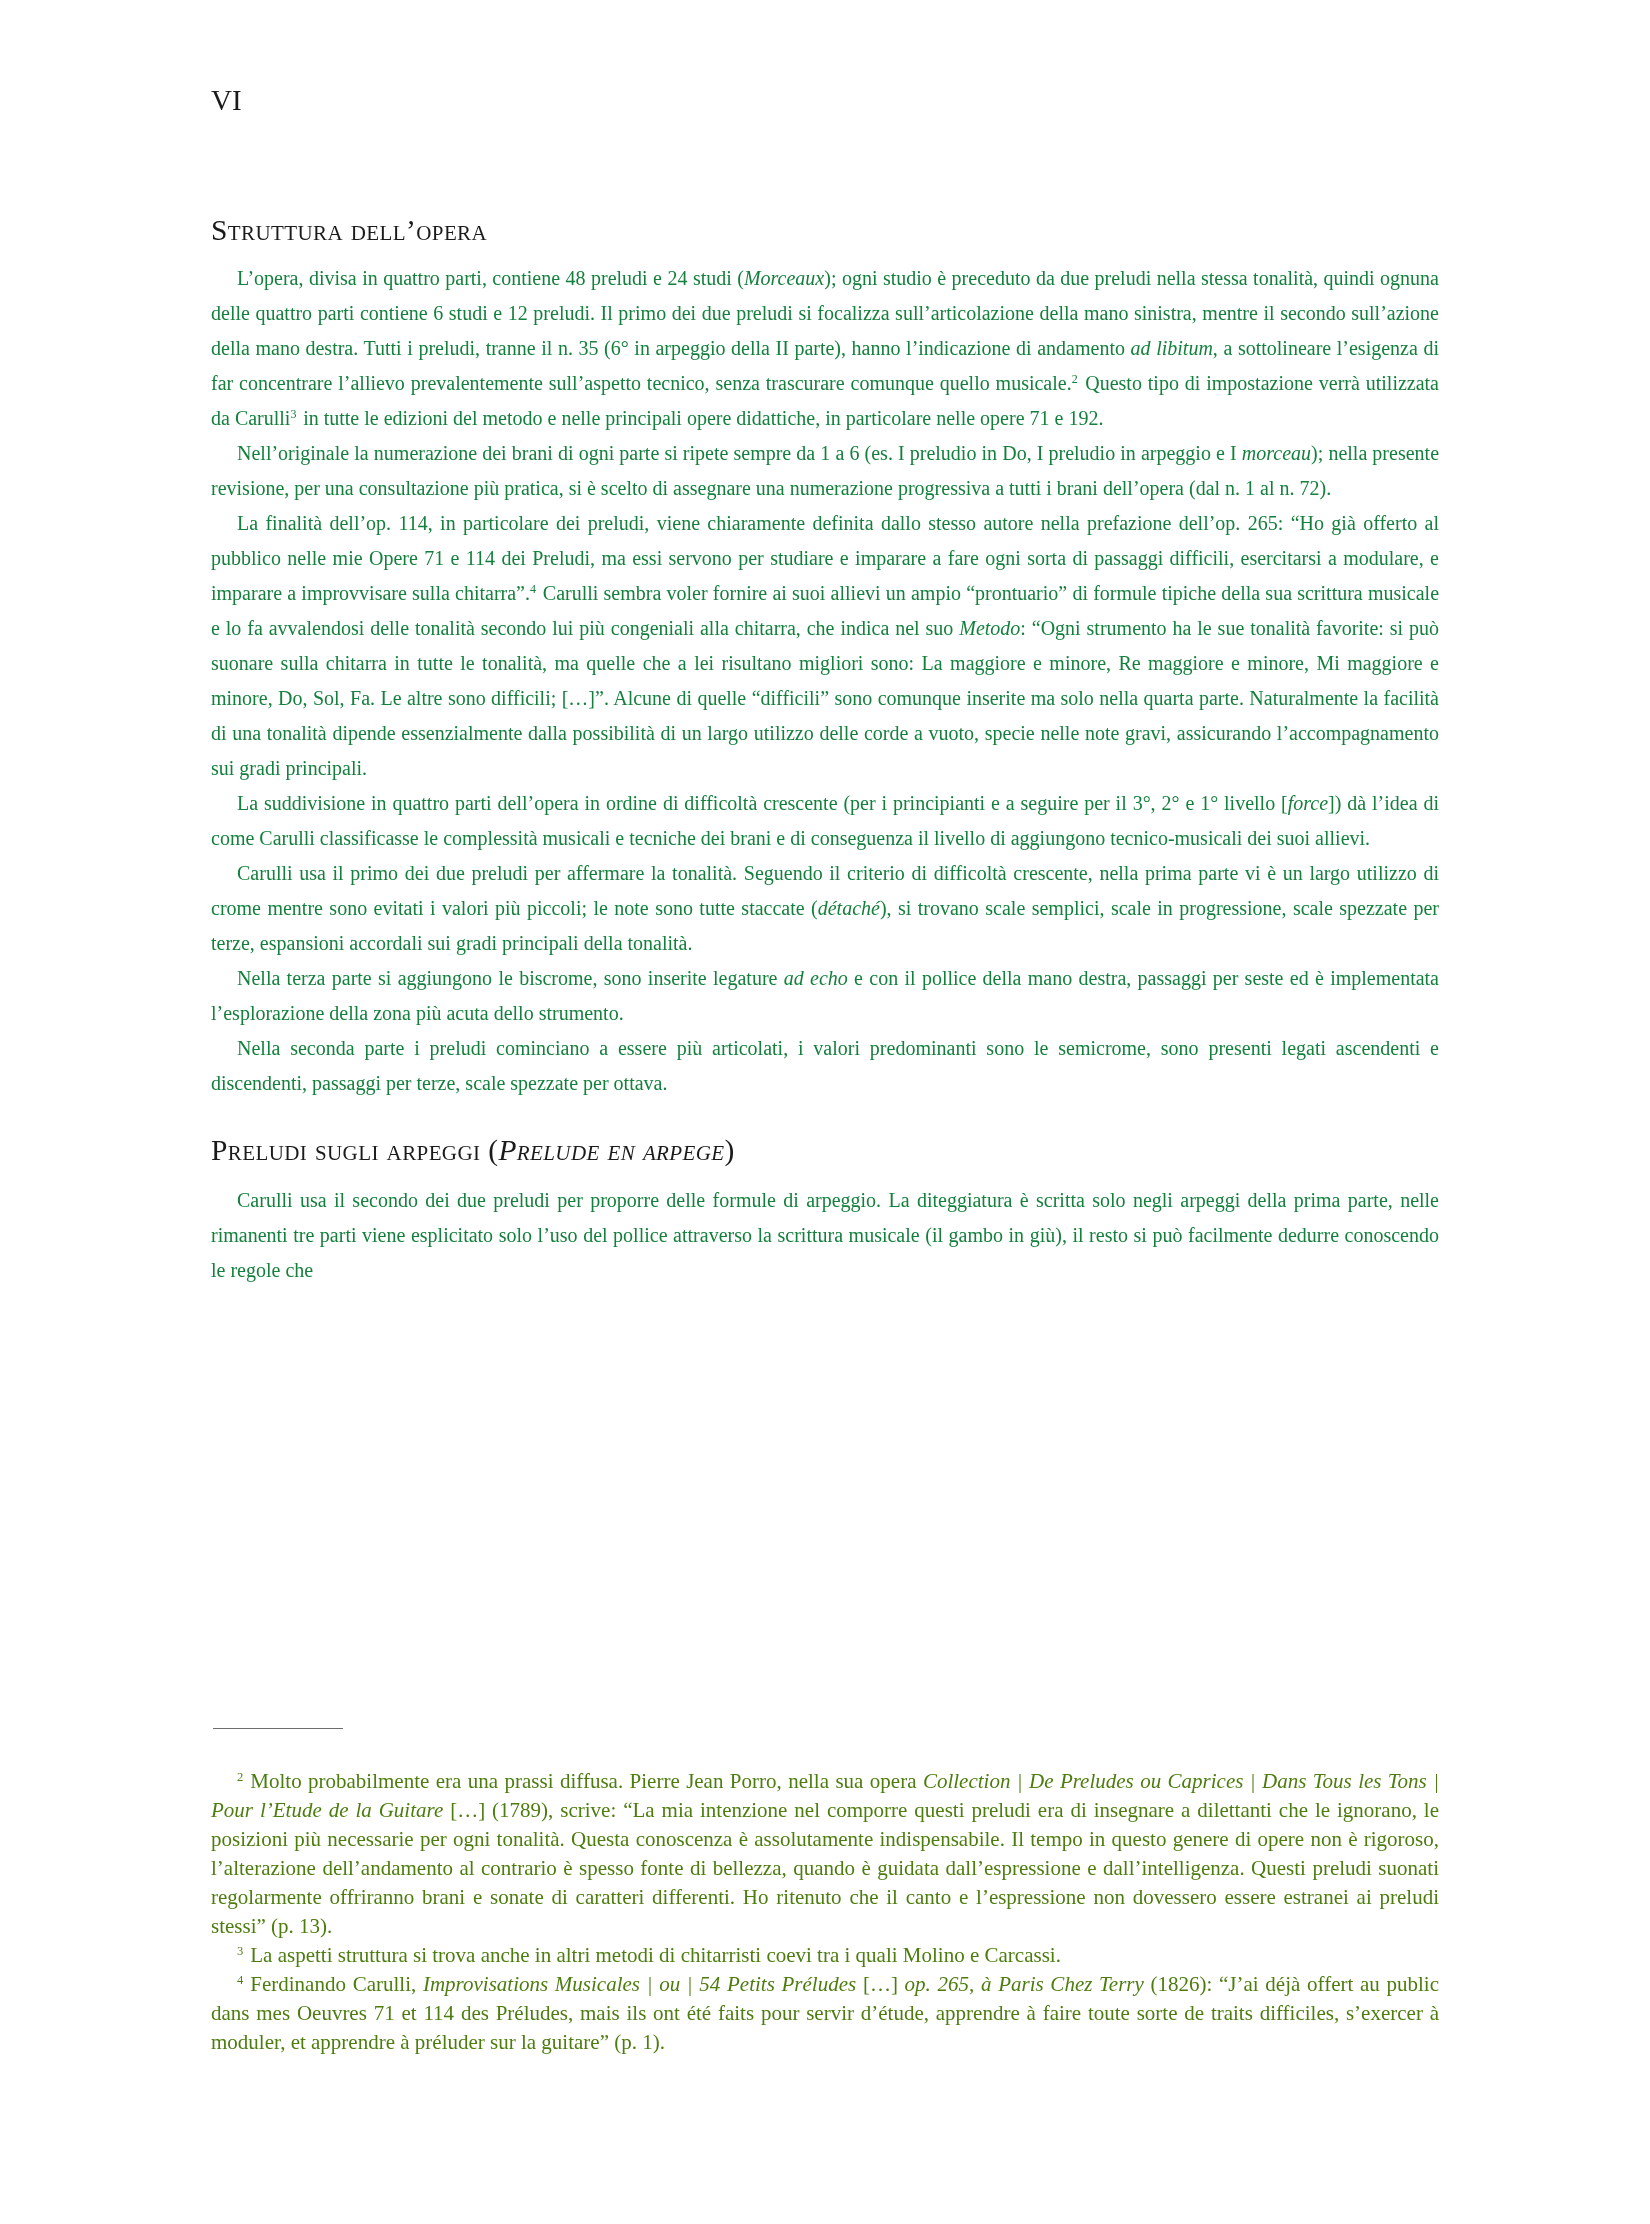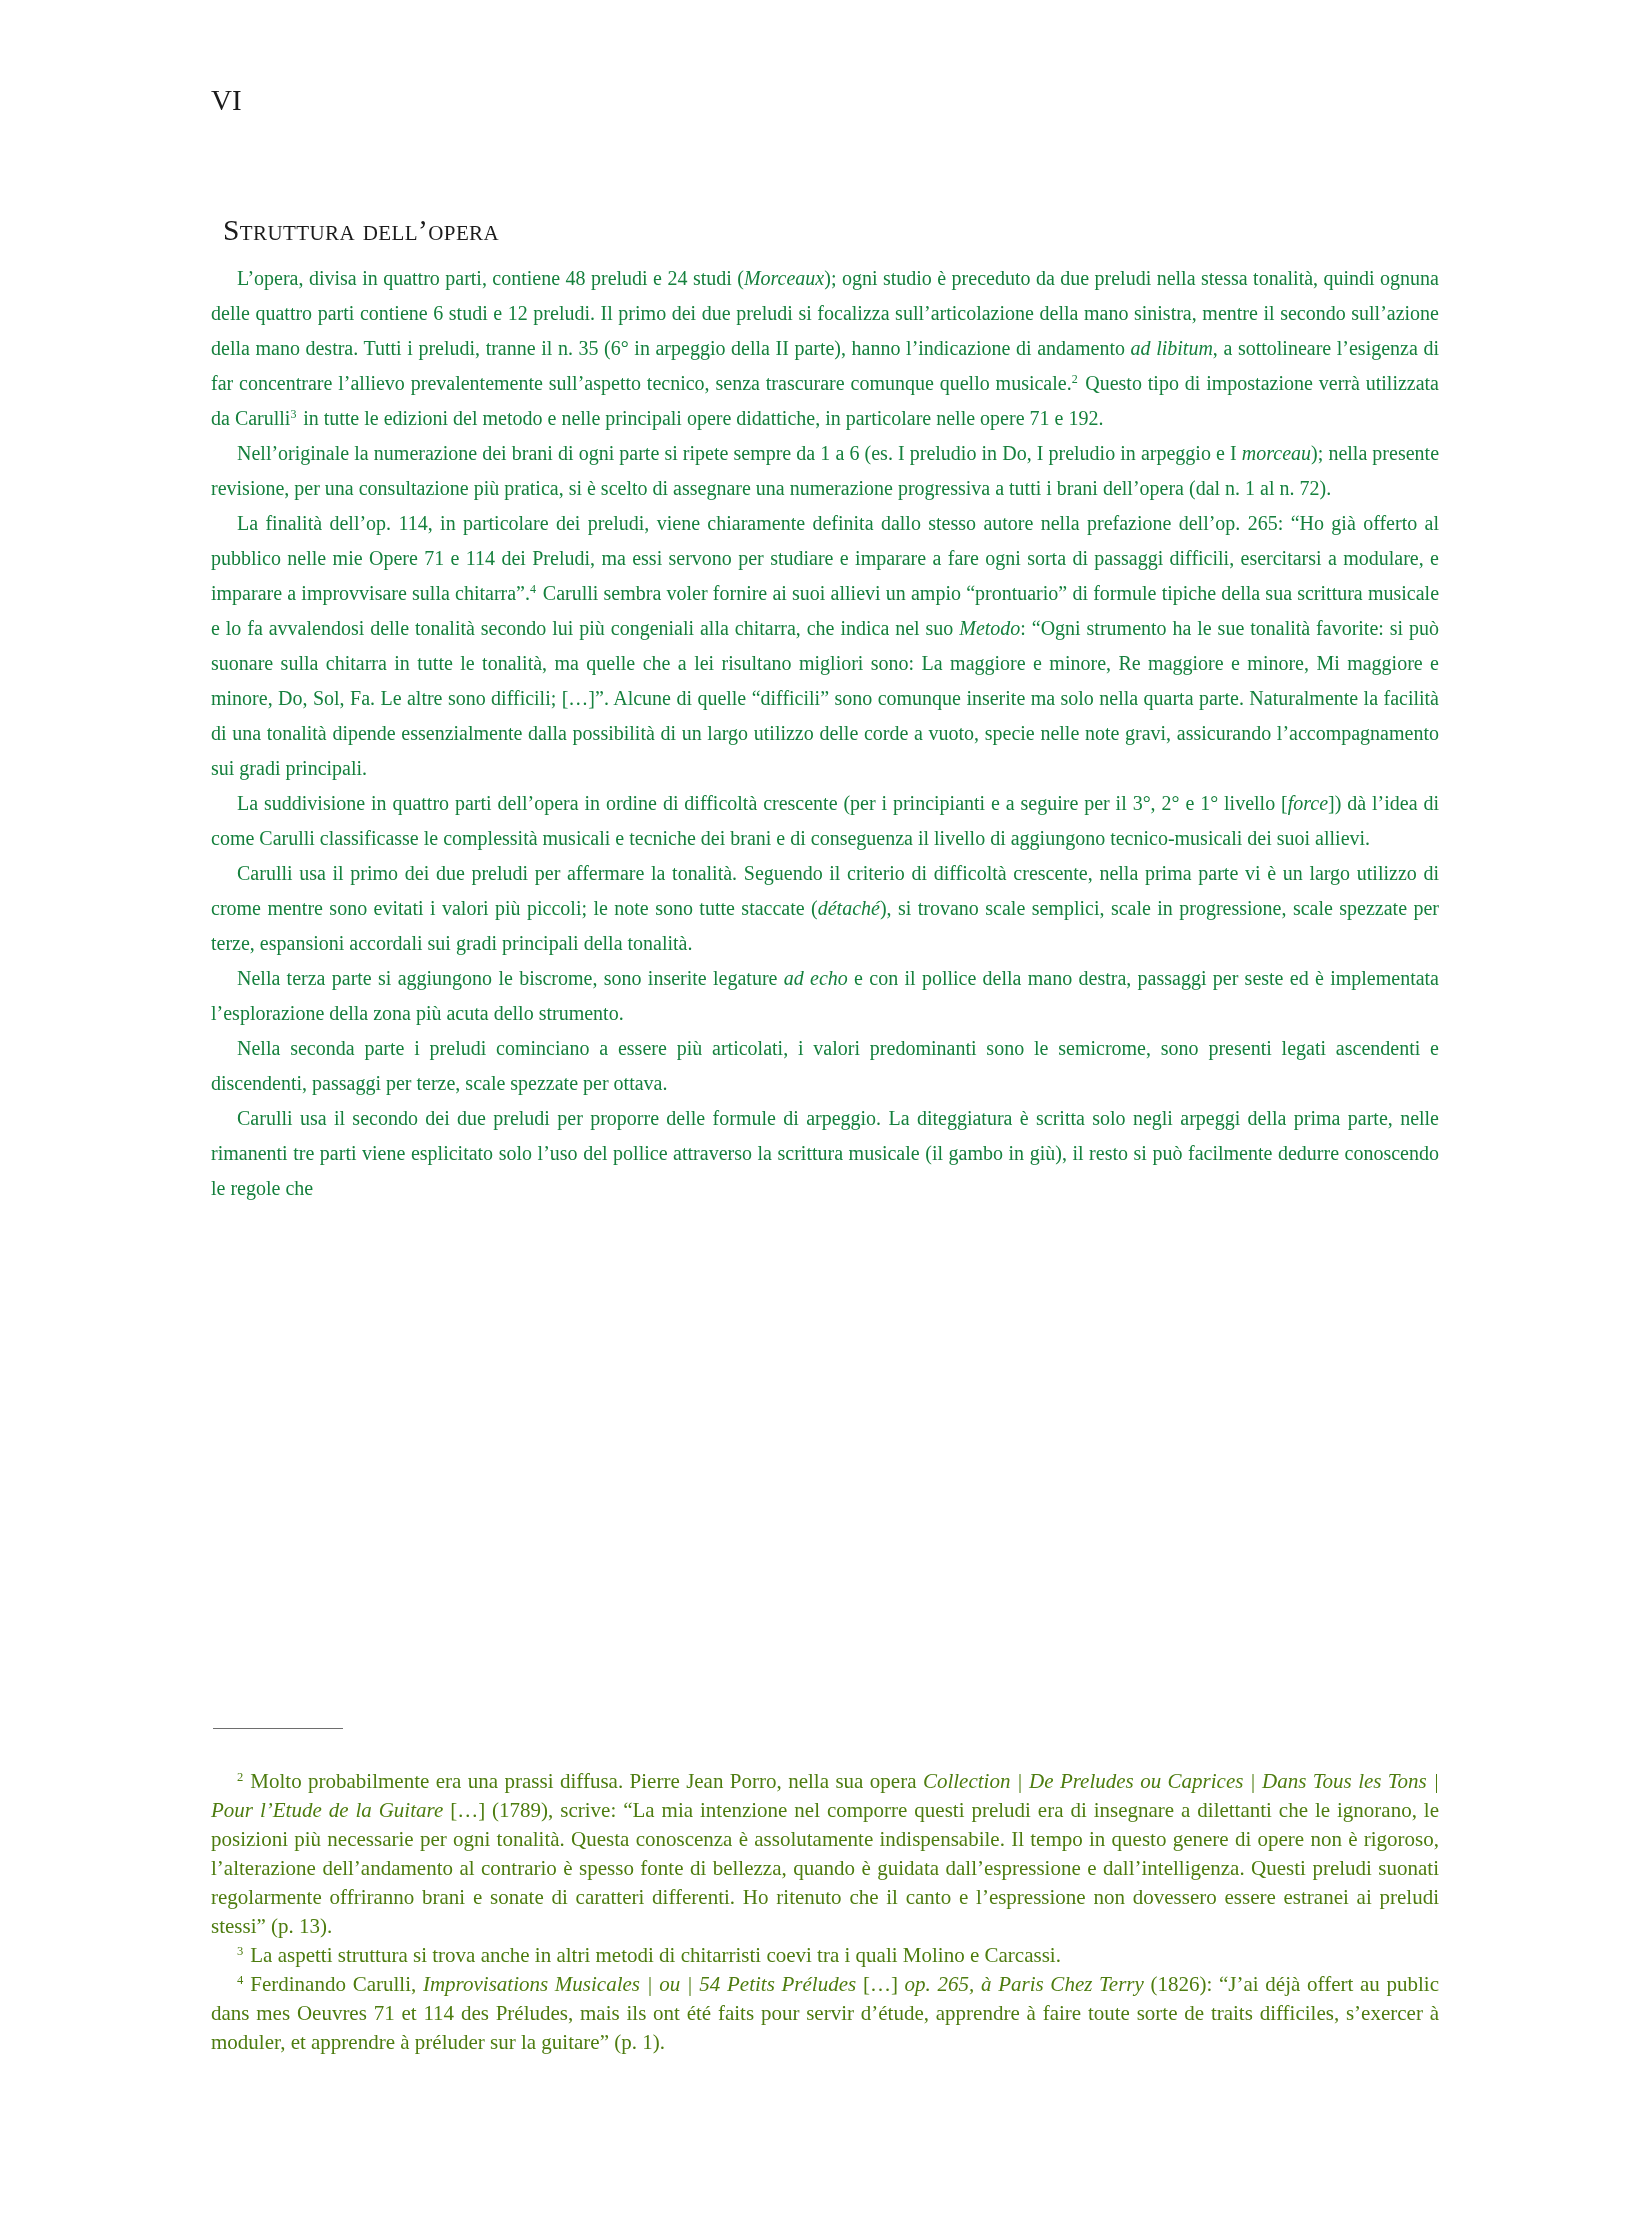--- a/index.html
+++ b/index.html
@@ -12,21 +12,21 @@
   .page{position:relative;width:1650px;height:2225px;background:#ffffff;overflow:hidden;padding-left:21px;}
   .content{position:absolute;left:211px;top:0;width:1228px;}
   .pagenum{
     position:absolute;top:83px;left:0;
     font-size:29px;line-height:35px;color:#1b1b1b;
   }
   h2.shead{
     font-weight:normal;font-size:29.5px;line-height:38px;color:#1b1b1b;
     margin:0;letter-spacing:0.4px;
   }
-  h2.first{margin-top:211px;margin-bottom:12px;margin-left:12px;}
+  h2.first{margin-top:211px;margin-bottom:12px;}
   h2.mid{margin-top:29.5px;margin-bottom:14px;}
   p.body{
     margin:0;font-size:20px;line-height:35px;
     text-align:justify;text-indent:26px;
     hyphens:auto;-webkit-hyphens:auto;
     color:#15803d;
   }
   .fnblock{position:absolute;top:1728px;left:0;width:1228px;}
   .fnrule{width:130px;height:0;border-top:1.7px solid #6e6e6e;margin:0 0 38px 1.7px;}
   p.fn{
@@ -57,20 +57,21 @@
     <p class="body"><span>L’opera, divisa in quattro parti, contiene 48 preludi e 24 studi (</span><span class="it">Morceaux</span><span>); ogni studio è preceduto da due preludi nella stessa tonalità, quindi ognuna delle quattro parti contiene 6 studi e 12 preludi. Il primo dei due preludi si focalizza sull’articolazione della mano sinistra, mentre il secondo sull’azione della mano destra. Tutti i preludi, tranne il n. 35 (6° in arpeggio della II parte), hanno l’indicazione di andamento </span><span class="it">ad libitum</span><span>, a sottolineare l’esigenza di far concentrare l’allievo prevalentemente sull’aspetto tecnico, senza trascurare comunque quello musicale.</span><sup>2</sup><span> Questo tipo di impostazione verrà utilizzata da Carulli</span><sup>3</sup><span> in tutte le edizioni del metodo e nelle principali opere didattiche, in particolare nelle opere 71 e 192.</span></p>
     <p class="body"><span>Nell’originale la numerazione dei brani di ogni parte si ripete sempre da 1 a 6 (es. I preludio in Do, I preludio in arpeggio e I </span><span class="it">morceau</span><span>); nella presente revisione, per una consultazione più pratica, si è scelto di assegnare una numerazione progressiva a tutti i brani dell’opera (dal n. 1 al n. 72).</span></p>
     <p class="body"><span>La finalità dell’op. 114, in particolare dei preludi, viene chiaramente definita dallo stesso autore nella prefazione dell’op. 265: “Ho già offerto al pubblico nelle mie Opere 71 e 114 dei Preludi, ma essi servono per studiare e imparare a fare ogni sorta di passaggi difficili, esercitarsi a modulare, e imparare a improvvisare sulla chitarra”.</span><sup>4</sup><span> Carulli sembra voler fornire ai suoi allievi un ampio “prontuario” di formule tipiche della sua scrittura musicale e lo fa avvalendosi delle tonalità secondo lui più congeniali alla chitarra, che indica nel suo </span><span class="it">Metodo</span><span>: “Ogni strumento ha le sue tonalità favorite: si può suonare sulla chitarra in tutte le tonalità, ma quelle che a lei risultano migliori sono: La maggiore e minore, Re maggiore e minore, Mi maggiore e minore, Do, Sol, Fa. Le altre sono difficili; […]”. Alcune di quelle “difficili” sono comunque inserite ma solo nella quarta parte. Naturalmente la facilità di una tonalità dipende essenzialmente dalla possibilità di un largo utilizzo delle corde a vuoto, specie nelle note gravi, assicurando l’accompagnamento sui gradi principali.</span></p>
     <p class="body"><span>La suddivisione in quattro parti dell’opera in ordine di difficoltà crescente (per i principianti e a seguire per il 3°, 2° e 1° livello [</span><span class="it">force</span><span>]) dà l’idea di come Carulli classificasse le complessità musicali e tecniche dei brani e di conseguenza il livello di aggiungono tecnico-musicali dei suoi allievi.</span></p>
 
 
     <p class="body"><span>Carulli usa il primo dei due preludi per affermare la tonalità. Seguendo il criterio di difficoltà crescente, nella prima parte vi è un largo utilizzo di crome mentre sono evitati i valori più piccoli; le note sono tutte staccate (</span><span class="it">détaché</span><span>), si trovano scale semplici, scale in progressione, scale spezzate per terze, espansioni accordali sui gradi principali della tonalità.</span></p>
     <p class="body"><span>Nella terza parte si aggiungono le biscrome, sono inserite legature </span><span class="it">ad echo</span><span> e con il pollice della mano destra, passaggi per seste ed è implementata l’esplorazione della zona più acuta dello strumento.</span></p>
     <p class="body"><span>Nella seconda parte i preludi cominciano a essere più articolati, i valori predominanti sono le semicrome, sono presenti legati ascendenti e discendenti, passaggi per terze, scale spezzate per ottava.</span></p>
 
+    <h2 class="shead mid"><span class="sc">Preludi sugli arpeggi (</span><span class="it sc">Prelude en arpege</span><span class="sc">)</span></h2>
 
     <p class="body"><span>Carulli usa il secondo dei due preludi per proporre delle formule di arpeggio. La diteggiatura è scritta solo negli arpeggi della prima parte, nelle rimanenti tre parti viene esplicitato solo l’uso del pollice attraverso la scrittura musicale (il gambo in giù), il resto si può facilmente dedurre conoscendo le regole che</span></p>
 
     <div class="fnblock">
       <div class="fnrule"></div>
       <p class="fn"><sup>2</sup><span>Molto probabilmente era una prassi diffusa. Pierre Jean Porro, nella sua opera </span><span class="it">Collection | De Preludes ou Caprices | Dans Tous les Tons | Pour l’Etude de la Guitare</span><span> […] (1789), scrive: “La mia intenzione nel comporre questi preludi era di insegnare a dilettanti che le ignorano, le posizioni più necessarie per ogni tonalità. Questa conoscenza è assolutamente indispensabile. Il tempo in questo genere di opere non è rigoroso, l’alterazione dell’andamento al contrario è spesso fonte di bellezza, quando è guidata dall’espressione e dall’intelligenza. Questi preludi suonati regolarmente offriranno brani e sonate di caratteri differenti. Ho ritenuto che il canto e l’espressione non dovessero essere estranei ai preludi stessi” (p. 13).</span></p>
       <p class="fn"><sup>3</sup><span>La aspetti struttura si trova anche in altri metodi di chitarristi coevi tra i quali Molino e Carcassi.</span></p>
       <p class="fn"><sup>4</sup><span>Ferdinando Carulli, </span><span class="it">Improvisations Musicales | ou | 54 Petits Préludes</span><span> […] </span><span class="it">op. 265, à Paris Chez Terry</span><span> (1826): “J’ai déjà offert au public dans mes Oeuvres 71 et 114 des Préludes, mais ils ont été faits pour servir d’étude, apprendre à faire toute sorte de traits difficiles, s’exercer à moduler, et apprendre à préluder sur la guitare” (p. 1).</span></p>
     </div>
 

